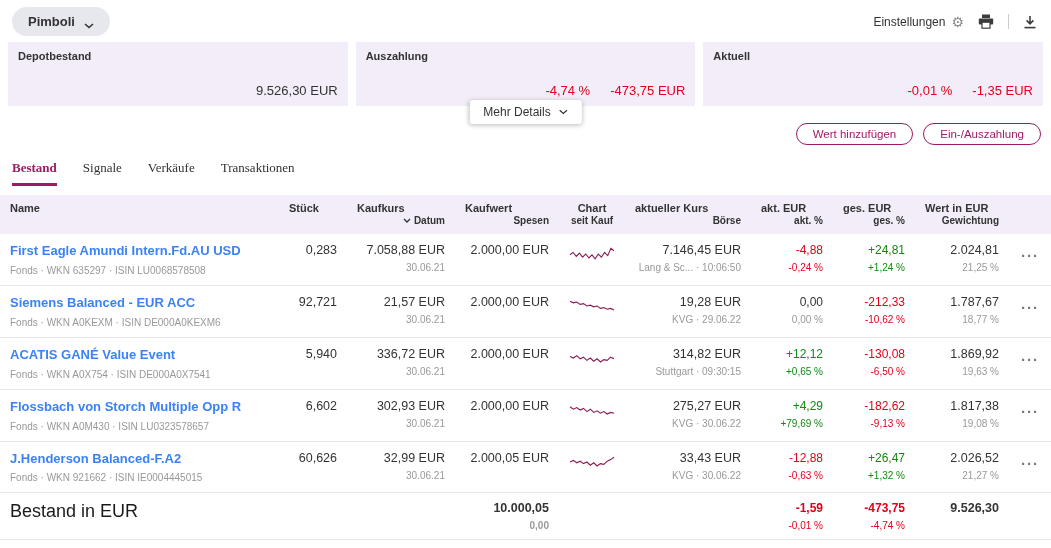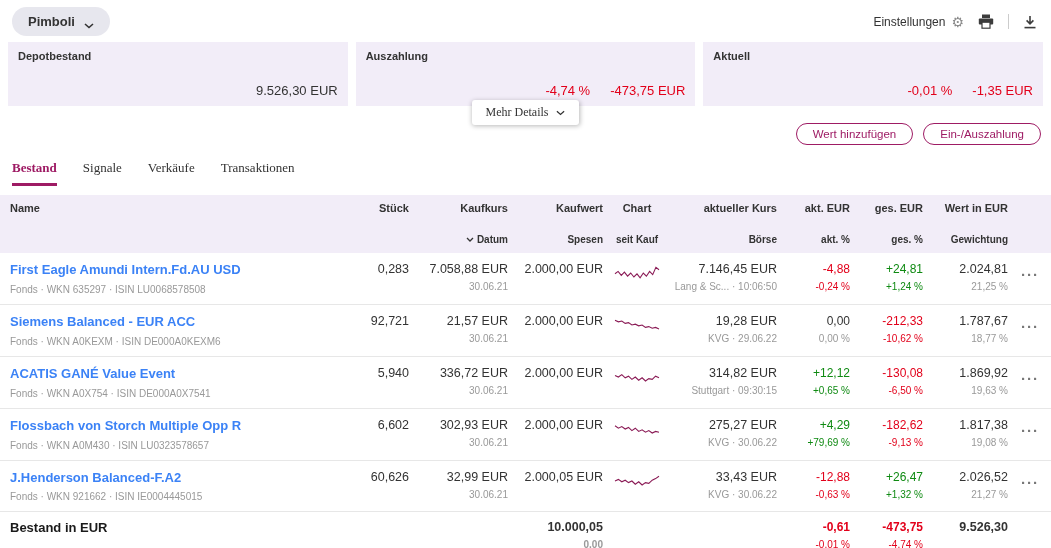--- a/index.html
+++ b/index.html
@@ -24,55 +24,55 @@
   .vdiv{width:1px;height:15px;background:#ccc}
   
   .cards{display:flex;gap:8px;padding:0 8px}
   .card{flex:1;background:var(--lav);height:64px;position:relative;padding:8px 10px}
   .card-label{font-size:11px;font-weight:700;color:#333}
   .card-values{position:absolute;right:10px;bottom:8px;font-size:13px;display:flex;gap:20px;color:#333}
   
   .below-strip{position:relative;height:48px}
   .more-btn{position:absolute;left:50%;top:-6px;transform:translateX(-50%);background:#fff;border:none;
     box-shadow:0 1px 5px rgba(0,0,0,.28);border-radius:3px;padding:5px 14px;font-size:12px;color:#333;
-    display:flex;gap:8px;align-items:center;cursor:pointer;font-family:Liberation Serif, serif}
+    display:flex;gap:8px;align-items:center;cursor:pointer;font-family:Liberation Sans, sans-serif}
   .actions{position:absolute;right:10px;top:17px;display:flex;gap:10px}
   .pill-btn{border:1px solid var(--accent);color:var(--accent);background:#fff;border-radius:13px;
     padding:4px 16px;font-size:11.5px;cursor:pointer;font-family:inherit;white-space:nowrap}
   
   .tabs{display:flex;gap:26px;padding:2px 12px 0}
   .tab{background:none;border:none;border-bottom:3px solid transparent;font-size:13px;color:#333;
     padding:4px 0 7px;font-family:Liberation Serif, serif;cursor:pointer}
   .tab.active{color:var(--accent);font-weight:700;border-bottom-color:var(--accent)}
   
   .grid{display:grid;grid-template-columns:minmax(0,1fr) 48px 88px 84px 46px 106px 62px 62px 74px 22px;
-    column-gap:11px;align-items:start;padding-left:10px;padding-right:10px}
+    column-gap:20px;align-items:start;padding-left:10px;padding-right:10px}
   .thead{background:var(--lav);padding-top:7px;padding-bottom:8px;margin-top:9px}
   .h1{font-size:11px;font-weight:700;white-space:nowrap;cursor:pointer}
-  .h2{font-size:10px;font-weight:700;margin-top:20px;display:flex;align-items:center;gap:3px;
+  .h2{font-size:10px;font-weight:700;margin-top:1px;display:flex;align-items:center;gap:3px;
     justify-content:flex-end;white-space:nowrap}
   .hcell.center .h2{justify-content:center}
-  .right{text-align:right}
+  .right{text-align:left}
   .center{text-align:center}
   .row{border-bottom:1px solid var(--line);padding-top:9px;padding-bottom:9px}
   .nm{font-weight:700;font-size:13px;color:#3b82f6;line-height:1.3;cursor:pointer}
   .meta{font-size:10px;color:var(--sub);margin-top:5px;white-space:nowrap;overflow:hidden;text-overflow:ellipsis}
   .cell.num{text-align:right}
   .v{font-size:12.5px;color:#333;white-space:nowrap}
   .v.sm{font-size:12px}
   .sub{font-size:10px;color:var(--sub);margin-top:5px;white-space:nowrap}
   .b{font-weight:700}
   .neg{color:var(--neg) !important}
   .pos{color:var(--pos) !important}
   .chart-cell{display:flex;justify-content:center;padding-top:1px}
   .spark{color:var(--spark)}
   .menu{color:#777;font-size:15px;font-weight:700;letter-spacing:1px;text-align:center;cursor:pointer;
     line-height:1;padding-top:5px}
   .srow{border-bottom:1px solid var(--line);padding-top:8px;padding-bottom:8px}
-  .slabel{font-weight:700;font-size:13px;color:#1a1a1a}
+  .slabel{font-weight:400;font-size:18px;color:#1a1a1a}
   .chev{flex:none}
 </style>
 </head>
 <body>
 
 <div class="page">
 
   <header class="topbar">
     <button class="account-pill">
       <span>Pimboli</span>
@@ -407,21 +407,21 @@
     </div>
     <div class="cell"></div>
     <div class="cell"></div>
     <div class="cell num">
       <div class="v b">10.000,05</div>
       <div class="sub b">0,00</div>
     </div>
     <div class="cell"></div>
     <div class="cell"></div>
     <div class="cell num">
-      <div class="v sm b neg">-0,61</div>
+      <div class="v sm b neg">-1,59</div>
       <div class="sub neg">-0,01 %</div>
     </div>
     <div class="cell num">
       <div class="v sm b neg">-473,75</div>
       <div class="sub neg">-4,74 %</div>
     </div>
     <div class="cell num">
       <div class="v b">9.526,30</div>
     </div>
     <div class="cell"></div>

